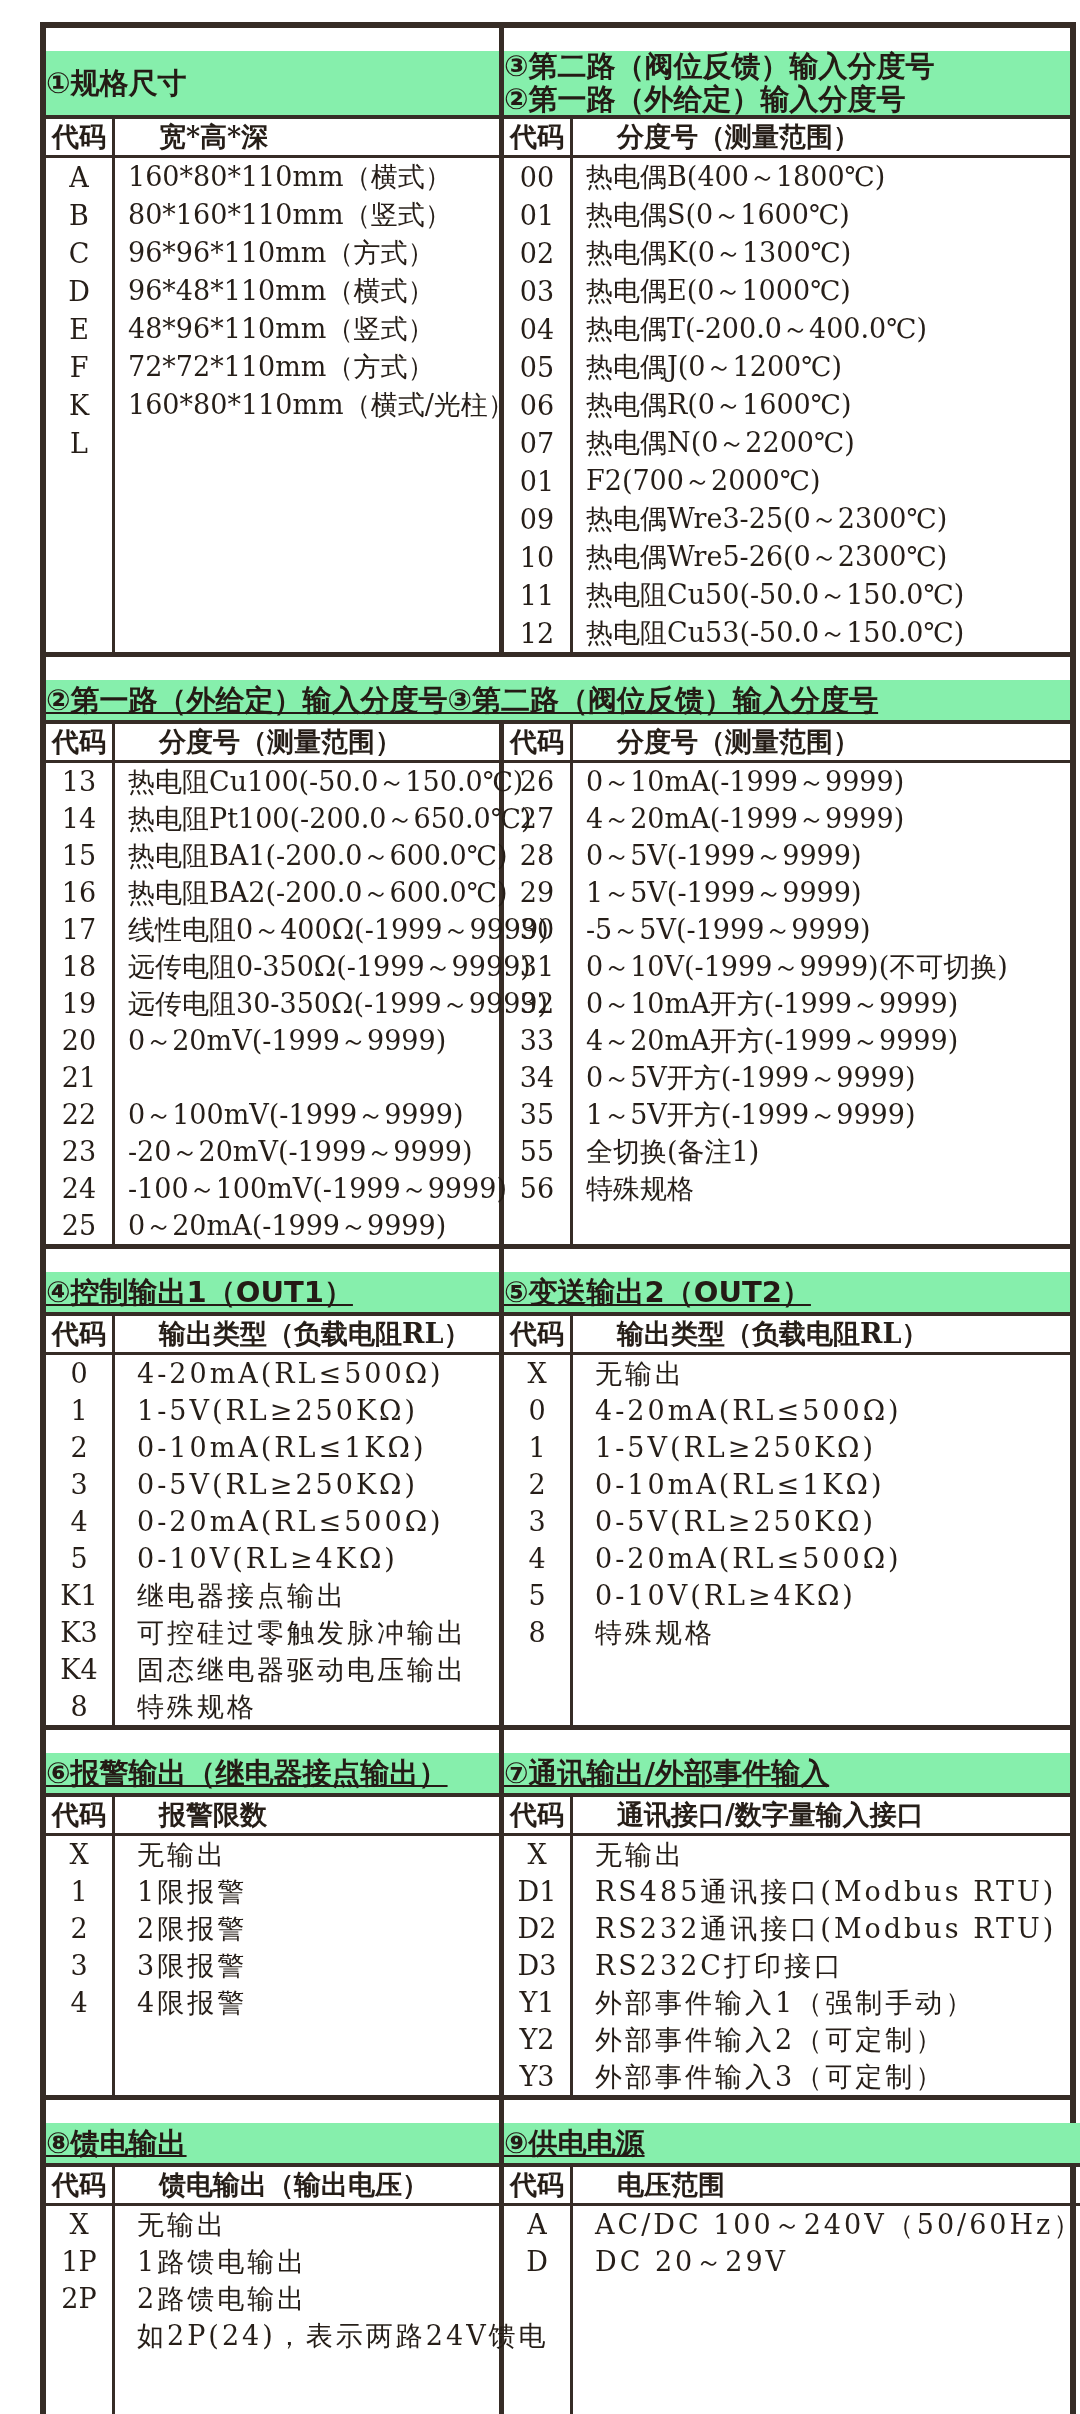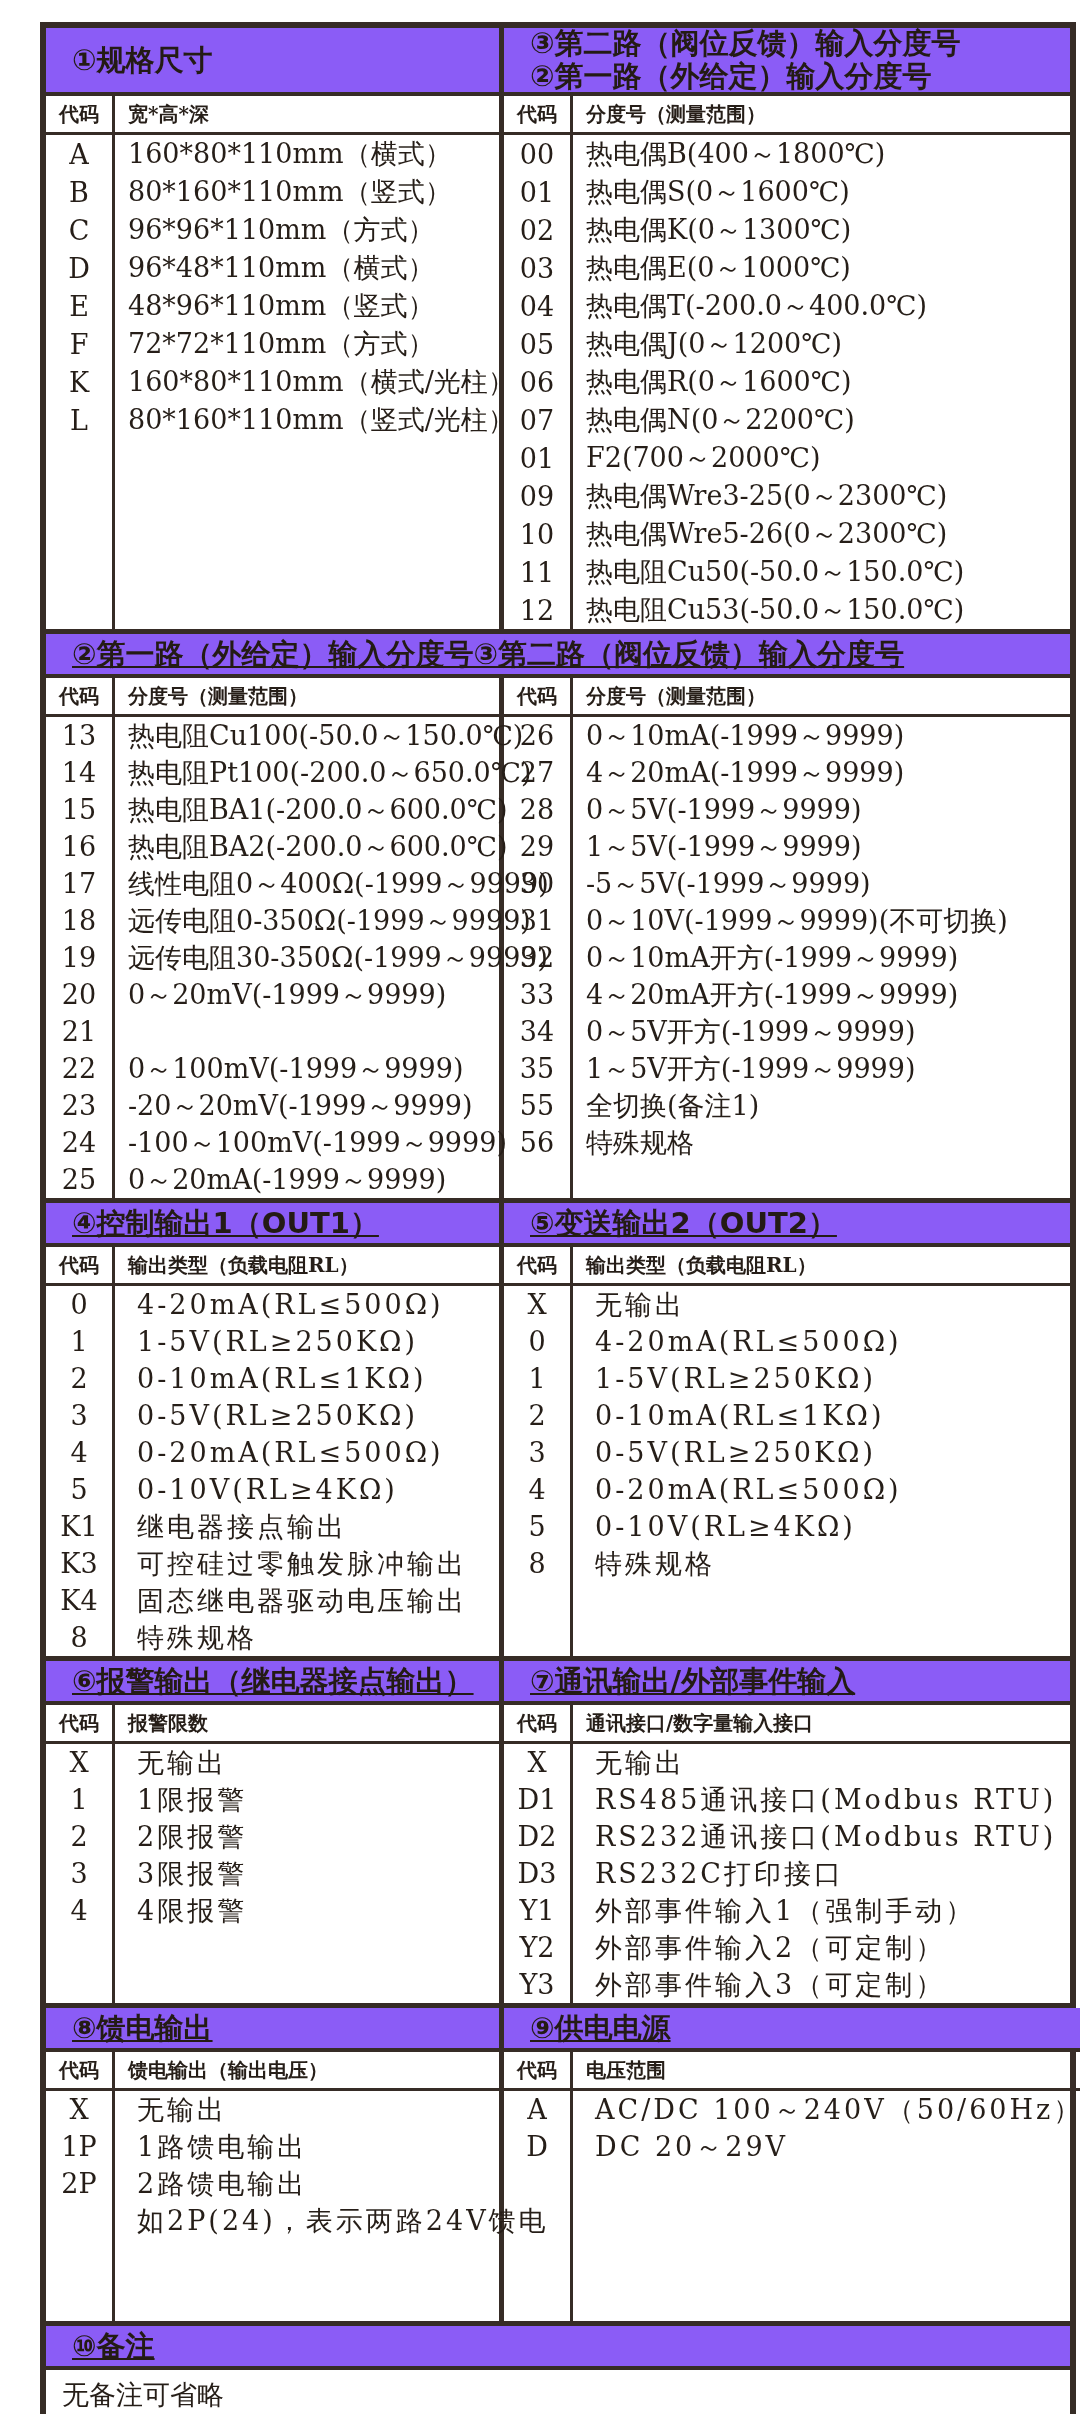--- a/index.html
+++ b/index.html
@@ -12,34 +12,34 @@
     position:absolute;left:40px;top:22px;width:1036px;
     border:6px solid #362c26;box-sizing:border-box;background:#ffffff;
   }
   .band{border-bottom:5px solid #362c26;}
   .band:last-child{border-bottom:none;}
   .band-body{display:flex;align-items:stretch;}
   .panel{display:flex;flex-direction:column;box-sizing:border-box;}
   .panel-left{width:458px;border-right:5px solid #362c26;}
   .panel-right{flex:1;}
   .sec-header{
-    background:#8b5cf6;border-bottom:4px solid #362c26;
+    background:#86efac;border-bottom:4px solid #362c26;
     font-family:"DejaVu Sans","Liberation Sans",sans-serif;font-weight:bold;
     font-size:29px;line-height:33px;color:#241b15;
     display:flex;flex-direction:column;justify-content:center;
-    padding-left:26px;box-sizing:border-box;
+    box-sizing:border-box;margin-top:23px;
   }
   .sec-header.tall{height:68px;}
   .sec-header.short{height:44px;text-decoration:underline;}
   .col-header{
-    display:flex;align-items:center;height:39px;flex:none;
+    display:flex;height:39px;flex:none;
     border-bottom:3px solid #362c26;box-sizing:border-box;
-    font-weight:bold;font-size:20px;
+    font-weight:bold;font-size:27px;
     background-image:linear-gradient(#362c26,#362c26);
-    background-repeat:no-repeat;background-position:66px 0;background-size:3px 100%;
+    background-repeat:no-repeat;background-position:66px 0;background-size:3px 100%;gap:31px;
   }
   .rows{
     flex:1;display:flex;flex-direction:column;
     background-image:linear-gradient(#362c26,#362c26);
     background-repeat:no-repeat;background-position:66px 0;background-size:3px 100%;
   }
   .row{display:flex;align-items:center;height:37px;flex:none;font-size:27px;}
   .code-cell{
     width:66px;flex:none;text-align:center;box-sizing:border-box;
     display:flex;align-items:center;justify-content:center;
@@ -91,21 +91,20 @@
             <div class="row">
               <div class="code-cell">F</div>
               <div class="desc-cell">72*72*110mm（方式）</div>
             </div>
             <div class="row">
               <div class="code-cell">K</div>
               <div class="desc-cell">160*80*110mm（横式/光柱）</div>
             </div>
             <div class="row">
               <div class="code-cell">L</div>
-              <div class="desc-cell">80*160*110mm（竖式/光柱）</div>
             </div>
           </div>
       </div>
       <div class="panel panel-right">
         <div class="sec-header tall">
           <span>③第二路（阀位反馈）输入分度号</span>
           <span>②第一路（外给定）输入分度号</span>
         </div>
         <div class="col-header">
           <div class="code-cell">代码</div>

